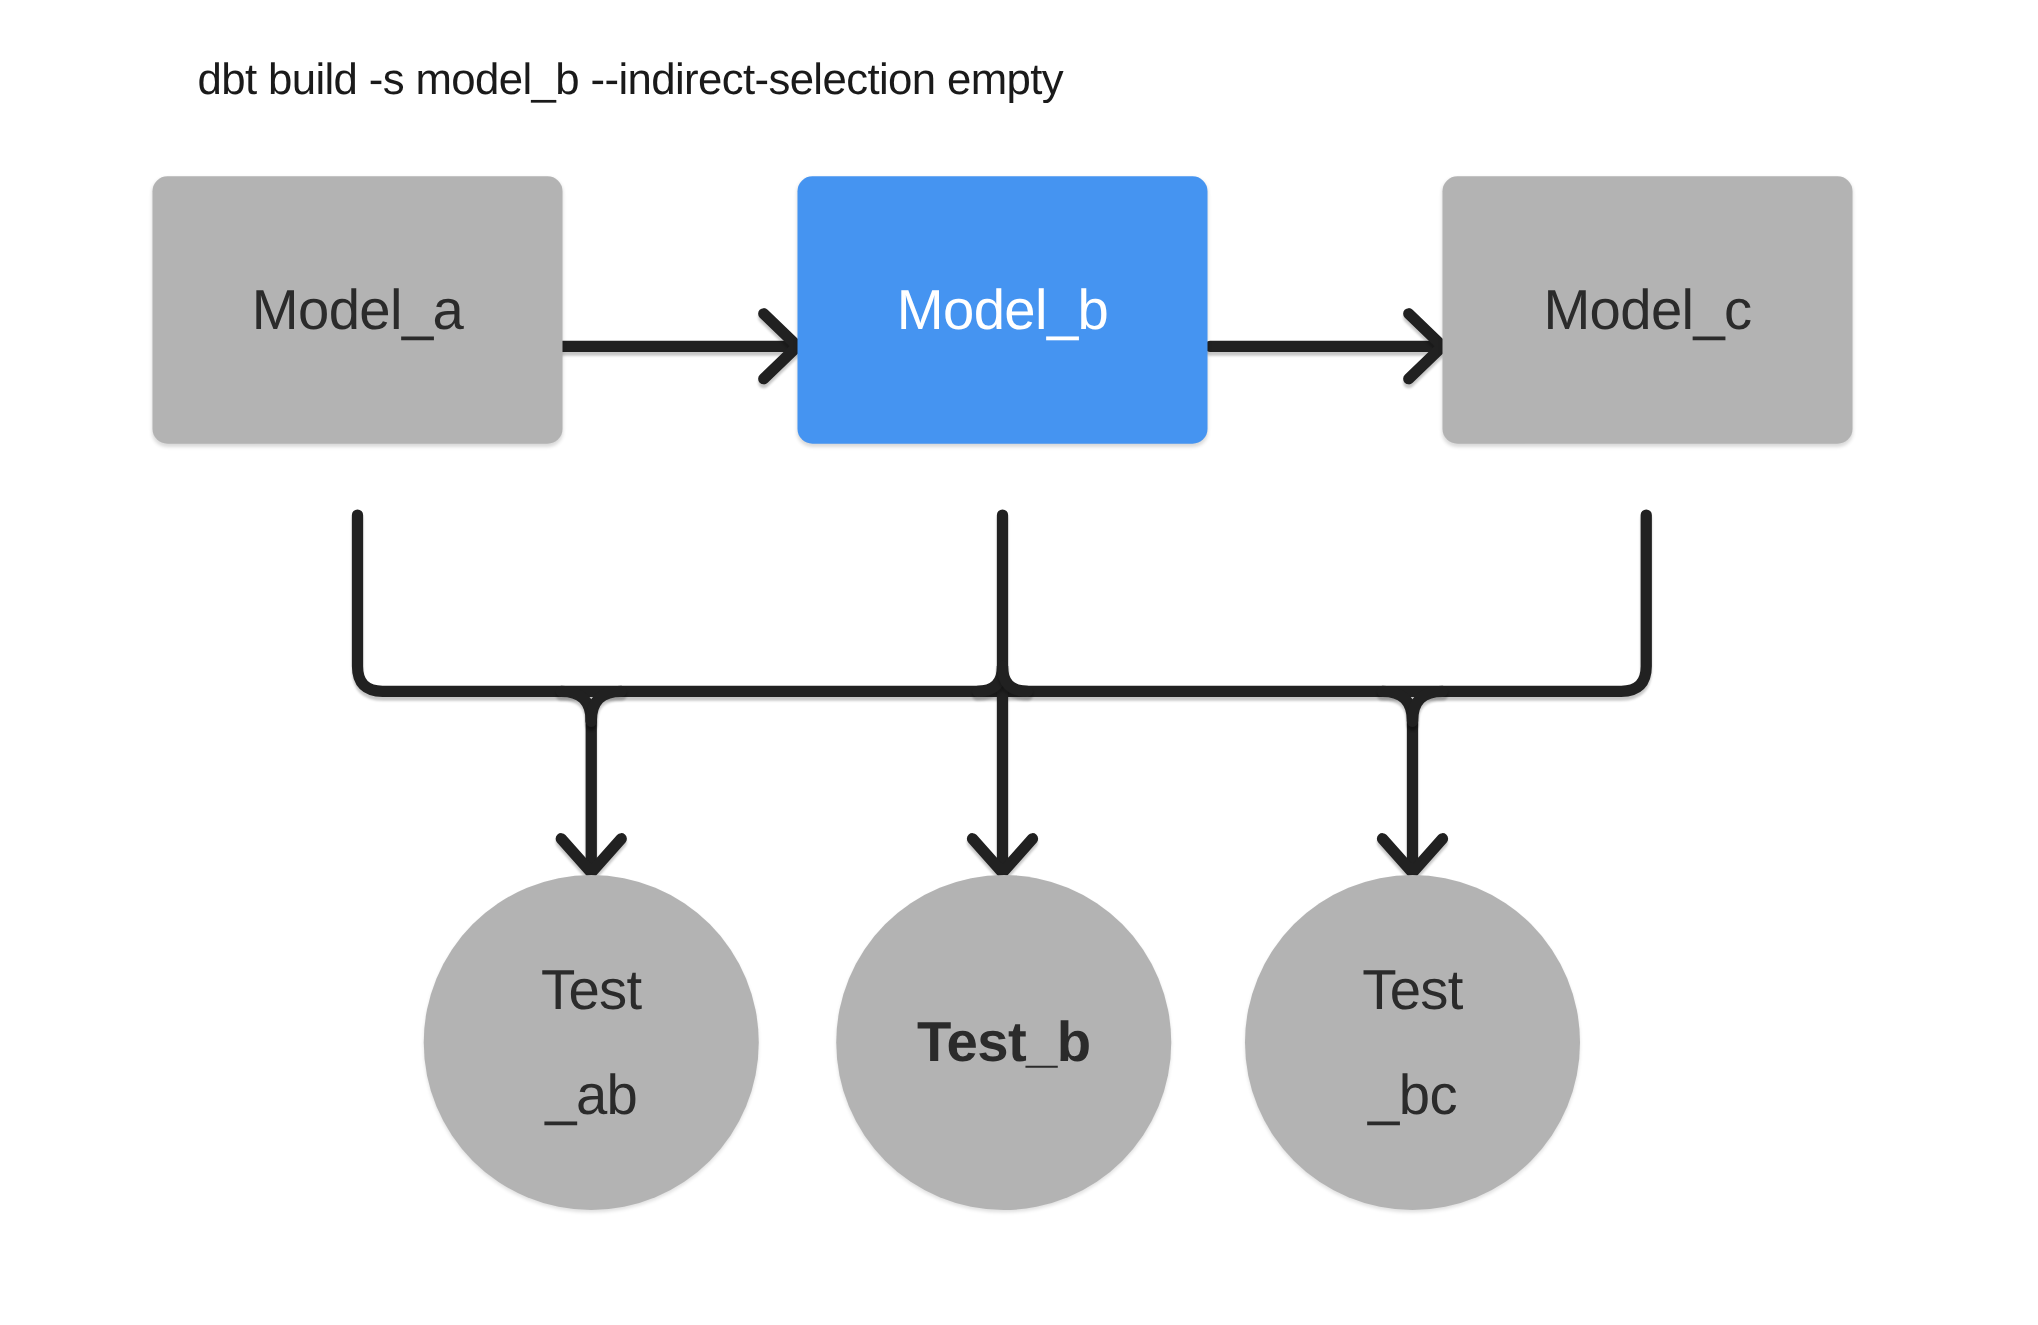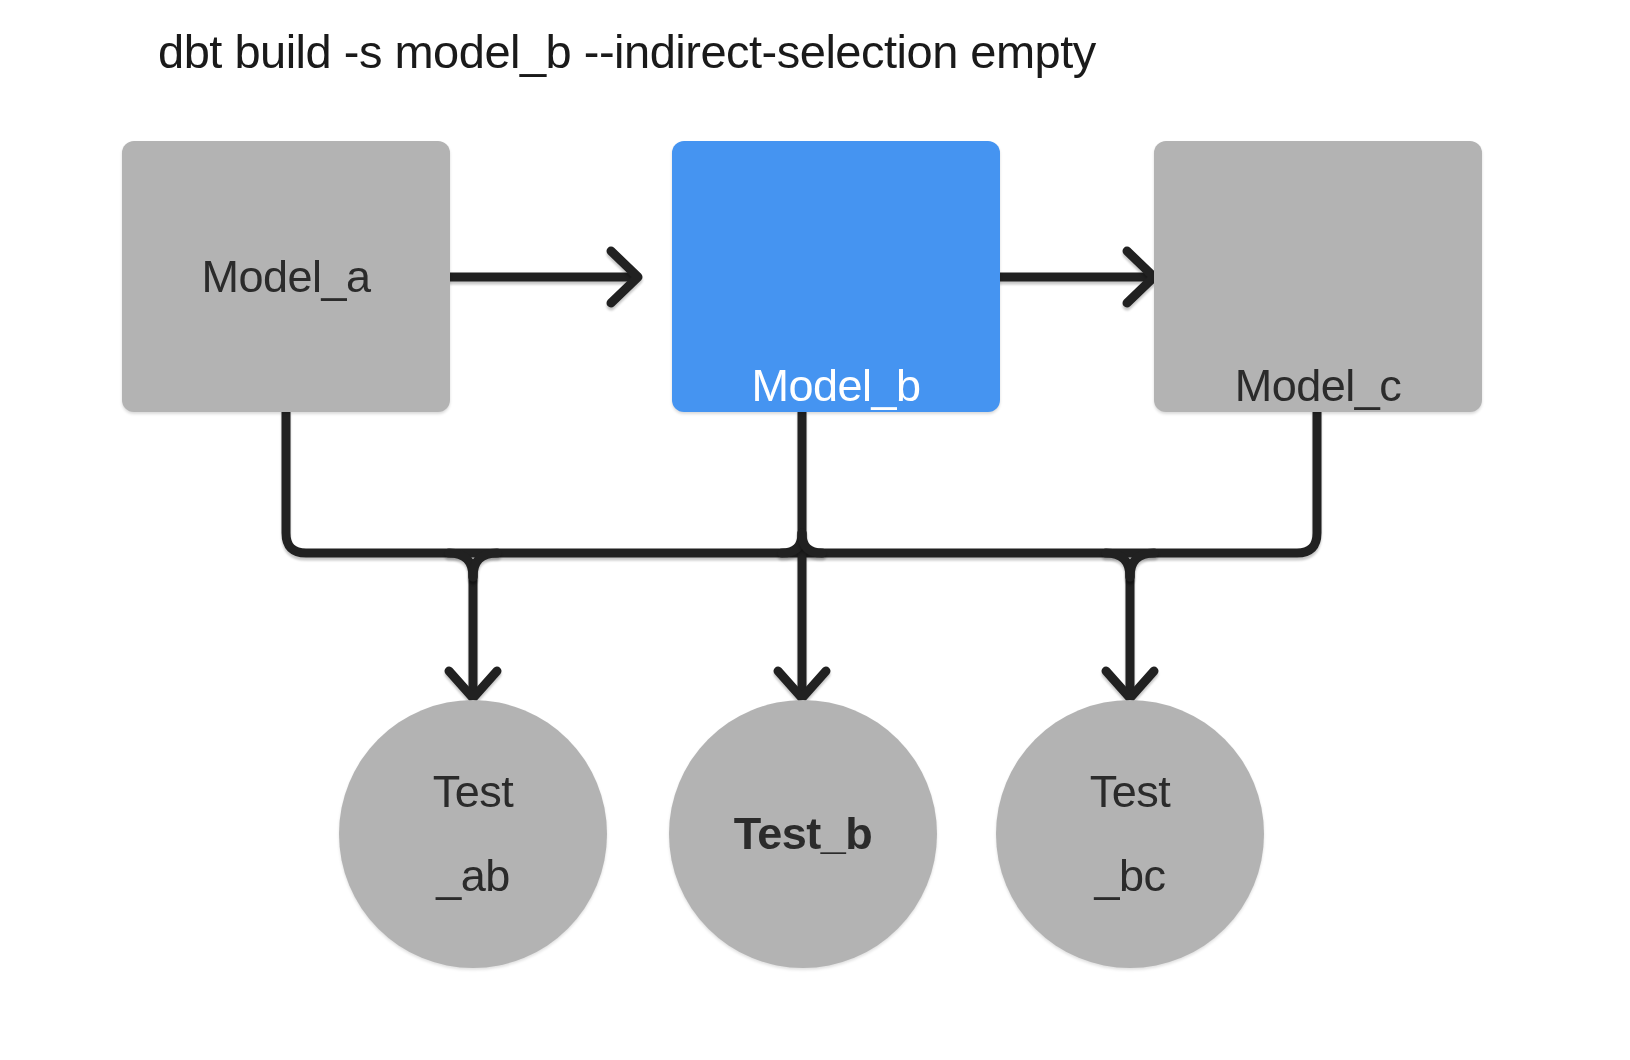--- a/index.html
+++ b/index.html
@@ -15,22 +15,22 @@
   html,body{width:1630px;height:1060px;overflow:hidden;}
   body{
     position:relative;
     background:var(--background);
     font-family:"Liberation Sans","DejaVu Sans",sans-serif;
     color:var(--node-text);
   }
   .title{
     position:absolute;
     left:158px;
-    top:24px;
-    font-size:47px;
+    top:44px;
+    font-size:35px;
     letter-spacing:-0.5px;
     color:var(--title-text);
     white-space:nowrap;
   }
   .edges-svg{
     position:absolute;
     left:0;top:0;
     width:1630px;height:1060px;
     pointer-events:none;
   }
@@ -47,33 +47,33 @@
     display:flex;
     align-items:center;
     justify-content:center;
     text-align:center;
     font-size:45px;
     letter-spacing:-0.5px;
     color:var(--node-text);
   }
   .model{
     width:328px;
-    height:271px;
+    height:214px;
     top:141px;
     border-radius:12px;
     background:var(--node-gray);
     box-shadow:0 2px 3px rgba(0,0,0,0.15);
   }
   .model.highlighted{
     background:var(--accent);
     color:var(--highlight-text);
   }
   .model-a{left:122px;}
-  .model-b{left:672px;align-items:flex-end;}
-  .model-c{left:1154px;align-items:flex-end;}
+  .model-b{left:638px;}
+  .model-c{left:1154px;}
   .test{
     width:268px;
     height:268px;
     top:700px;
     border-radius:50%;
     background:var(--node-gray);
     box-shadow:0 2px 3px rgba(0,0,0,0.12);
     flex-direction:column;
     line-height:84px;
   }

